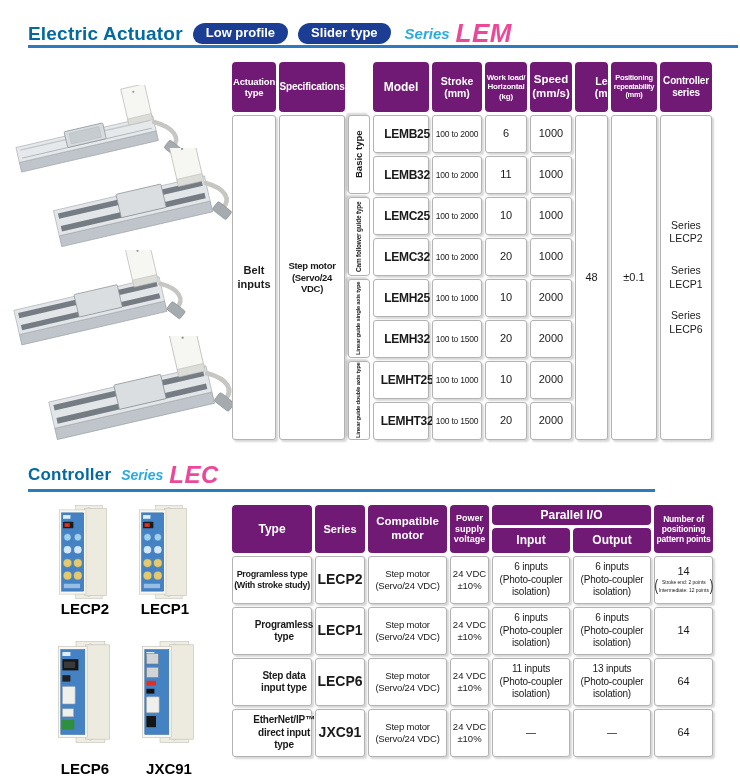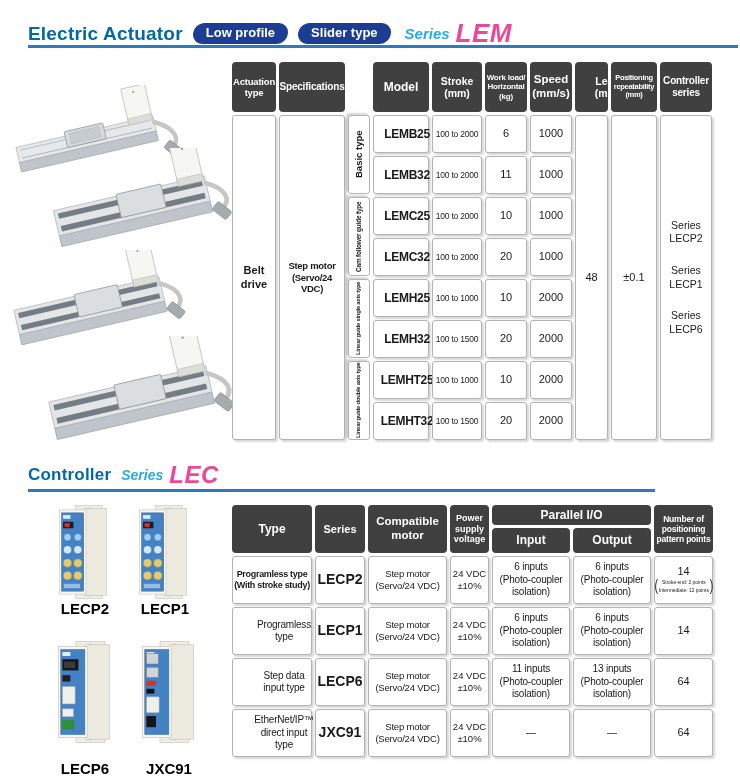--- a/index.html
+++ b/index.html
@@ -11,21 +11,21 @@
   .sec-head { position:absolute; display:flex; align-items:center; }
   .sec-title { font-weight:bold; color:#0369a1; letter-spacing:0.2px; }
   .badge { background:#1b3e94; color:#fff; font-weight:bold; font-size:13px;
            padding:2px 13px 4px; border-radius:12px 9px 12px 9px; margin-left:10px; }
   .series-prefix { color:#29abe2; font-style:italic; font-weight:bold; margin-left:14px; }
   .series-name { color:#ec4899; font-style:italic; font-weight:bold; margin-left:6px; letter-spacing:0.5px; }
   .rule { position:absolute; background:#2c7bc0; }
 
   
   .grid { position:absolute; display:grid; gap:3px; }
-  .h { background:#404040; color:#fff; font-weight:bold; border-radius:4px;
+  .h { background:#701a75; color:#fff; font-weight:bold; border-radius:4px;
        display:flex; align-items:center; justify-content:center; text-align:center;
        white-space:pre-line; line-height:1.18; }
   .c { background:#fff; border:1px solid #b3b3b3; border-radius:3px;
        box-shadow:2px 2px 2px rgba(0,0,0,0.16);
        display:flex; align-items:center; justify-content:center; text-align:center;
        white-space:pre-line; line-height:1.25; color:#1a1a1a; }
 
   
   .t1 { left:232px; top:62px; width:480px;
         grid-template-columns:44px 66px 22px 56px 50px 42px 42px 33px 46px 52px;
@@ -58,21 +58,21 @@
         grid-template-columns:80px 50px 79px 39px 78px 78px 59px;
         grid-template-rows:20px 25px repeat(4, 48px); }
   .h2-type   { font-size:12px; }
   .h2-series { font-size:11px; }
   .h2-motor  { font-size:11.5px; }
   .h2-power  { font-size:9px; }
   .h2-pio    { font-size:12px; }
   .h2-io     { font-size:12px; }
   .h2-pts    { font-size:8.5px; letter-spacing:-0.2px; }
 
-  .t2-type    { font-weight:normal; font-size:10px; letter-spacing:-0.2px;padding-left:24px; }
+  .t2-type    { font-weight:bold; font-size:10px; letter-spacing:-0.2px;padding-left:24px; }
   .t2-type-sm { font-weight:600; font-size:9px; letter-spacing:-0.3px; }
   .t2-series  { font-weight:bold; font-size:14px; }
   .t2-motor   { font-size:9.5px; letter-spacing:-0.2px; }
   .t2-power   { font-size:9.5px; }
   .t2-io      { font-size:10px; letter-spacing:-0.2px; }
   .t2-pts     { font-size:11px; }
   .pts-wrap   { display:flex; flex-direction:column; align-items:center; }
   .pts-note   { display:flex; align-items:center; justify-content:center;
                 font-size:6px; line-height:1.3; transform:scaleX(0.82); white-space:nowrap; }
   .paren      { font-size:13px; font-weight:300; transform:scaleY(1.25); padding:0 1px; }
@@ -202,21 +202,21 @@
 (mm/s)</div>
     <div class="h h-lead" style="grid-area:1/8">Lead
 (mm)</div>
     <div class="h h-pos" style="grid-area:1/9">Positioning
 repeatability
 (mm)</div>
     <div class="h h-ctrl" style="grid-area:1/10">Controller
 series</div>
 
     <div class="c belt" style="grid-area:2/1/10/2">Belt
-drive</div>
+inputs</div>
     <div class="c spec" style="grid-area:2/2/10/3">Step motor
 (Servo/24 VDC)</div>
     <div class="c lead" style="grid-area:2/8/10/9">48</div>
     <div class="c rep" style="grid-area:2/9/10/10">±0.1</div>
     <div class="c ctrl-series" style="grid-area:2/10/10/11">
       <div>Series
 LECP2</div>
       <div>Series
 LECP1</div>
       <div>Series

